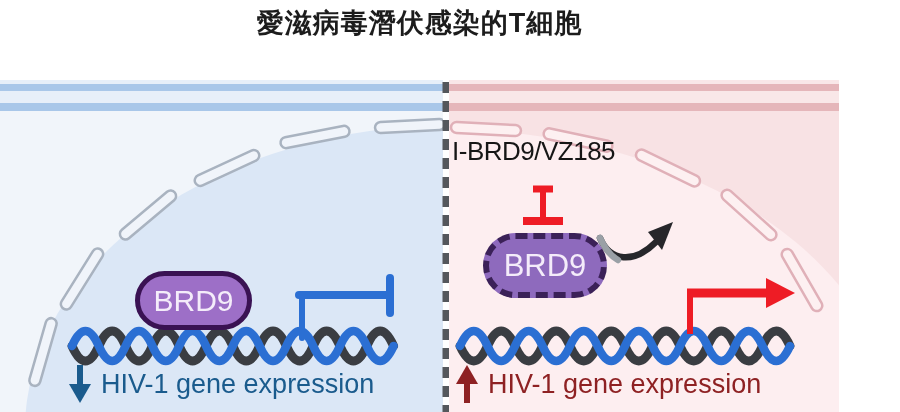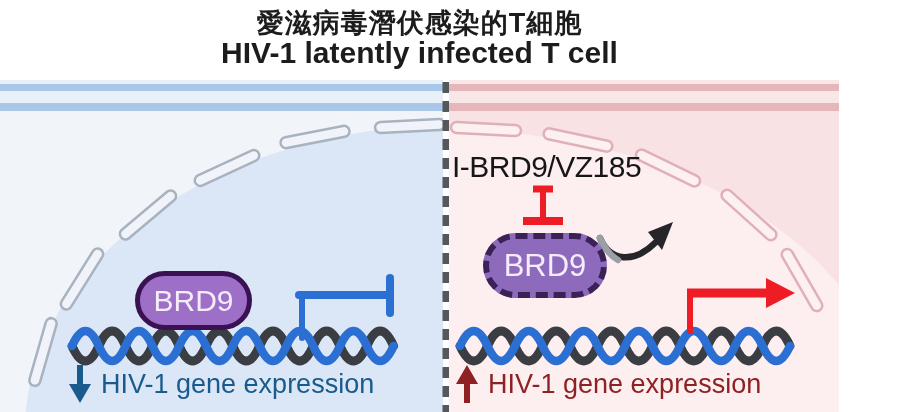--- a/index.html
+++ b/index.html
@@ -22,38 +22,37 @@
   }
   .pill-left{
     left:135px;top:271px;width:117px;height:59px;
     background:#9d6fc7;border:5px solid #3a1253;border-radius:32px;font-size:30px;
   }
   .pill-right{
     left:483px;top:233px;width:124px;height:65px;
     background:#8e6abd;border:6px dashed #3b2158;border-radius:34px;font-size:31px;
   }
   .inhibitor-label{
-    position:absolute;left:452px;top:150px;font-size:30px;color:#161616;
+    position:absolute;left:452px;top:136px;font-size:26px;color:#161616;
     letter-spacing:-0.5px;
   }
   .caption{
     position:absolute;display:flex;align-items:center;gap:9px;
     font-size:27px;height:40px;justify-content:center;
   }
   .caption-left{left:68px;top:364px;color:#1a5b8d;}
   .caption-right{left:455px;top:364px;color:#8e2123;}
   .caption .arrow-icon{display:inline-block;line-height:0;}
 </style>
 </head>
 <body>
 
 <div class="stage">
 
   <div class="title-zh">愛滋病毒潛伏感染的T細胞</div>
-  <div class="title-en">HIV-1 latently infected T cell</div>
 
   <svg class="diagram-svg" width="900" height="332" viewBox="0 0 900 332">
     <defs>
       <clipPath id="clipL">
           <rect x="0" y="0" width="443" height="332"></rect>
         </clipPath>
       <clipPath id="clipR">
           <rect x="449" y="0" width="451" height="332"></rect>
         </clipPath>
     </defs>

